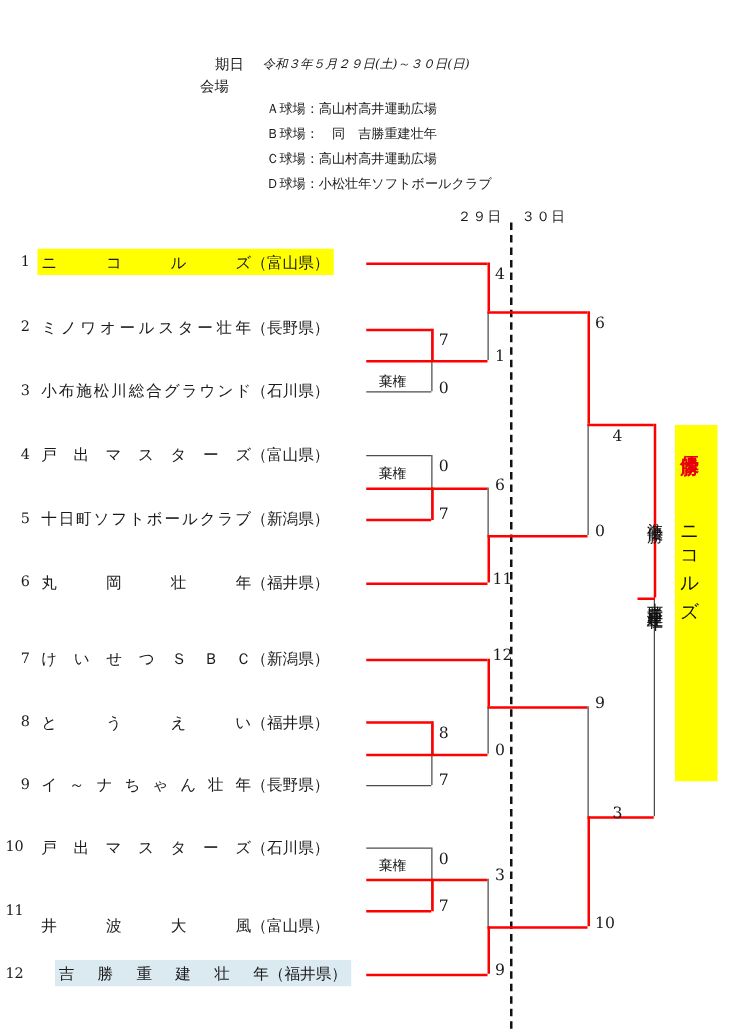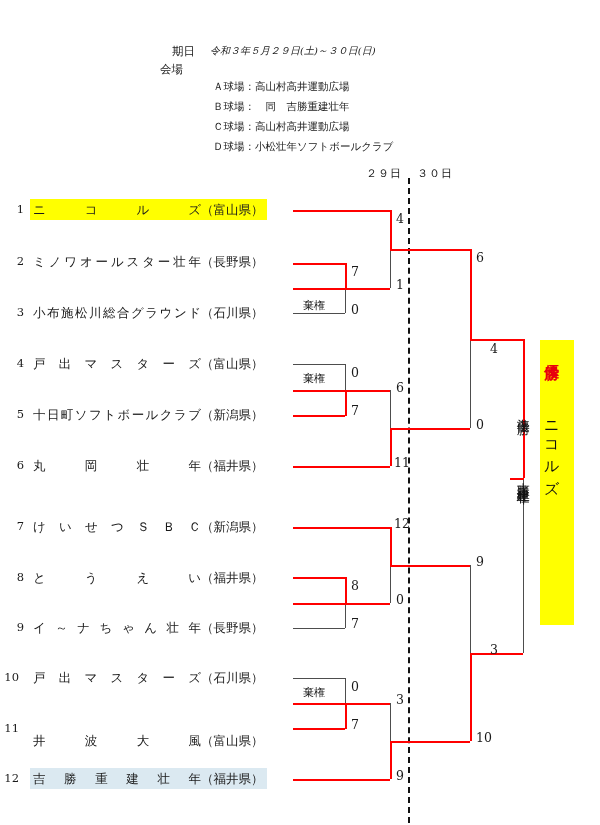--- a/index.html
+++ b/index.html
@@ -139,21 +139,21 @@
   </div>
   <div class="abs teamband" style="left:30px;top:567px;">
     <span class="teamname">とうえい</span><span class="teampref">（福井県）</span>
   </div>
   <div class="abs teamband" style="left:30px;top:667px;">
     <span class="teamname">戸出マスターズ</span><span class="teampref">（石川県）</span>
   </div>
   <div class="abs teamband" style="left:30px;top:718px;margin-top:12px;">
     <span class="teamname">井波大風</span><span class="teampref">（富山県）</span>
   </div>
-  <div class="abs teamband hl-blue" style="left:30px;top:768px;">
+  <div class="abs teamband hl-blue" style="left:44px;top:768px;">
     <span class="teamname">吉勝重建壮年</span><span class="teampref">（福井県）</span>
   </div>
 
   <div class="abs hline win" style="left:293px;top:210px;width:97px;"></div>
 
   <div class="abs hline win" style="left:293px;top:263px;width:52px;"></div>
   <div class="abs hline lose" style="left:293px;top:313px;width:52px;"></div>
   <div class="abs vline lose" style="left:345px;top:263px;height:50px;"></div>
 
   <div class="abs hline win" style="left:293px;top:288px;width:97px;"></div>

